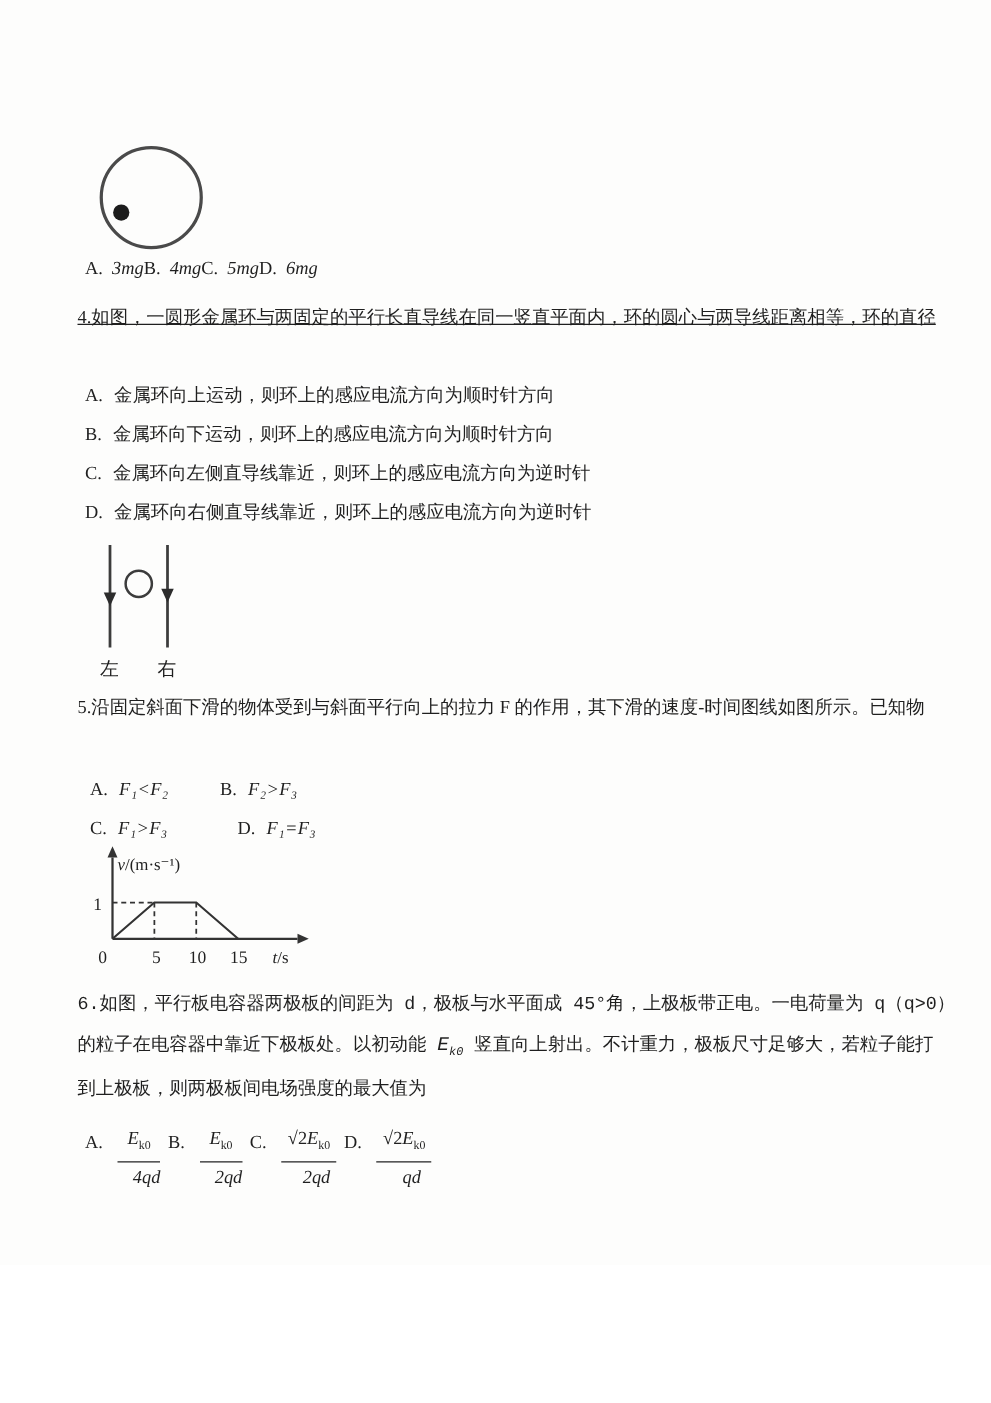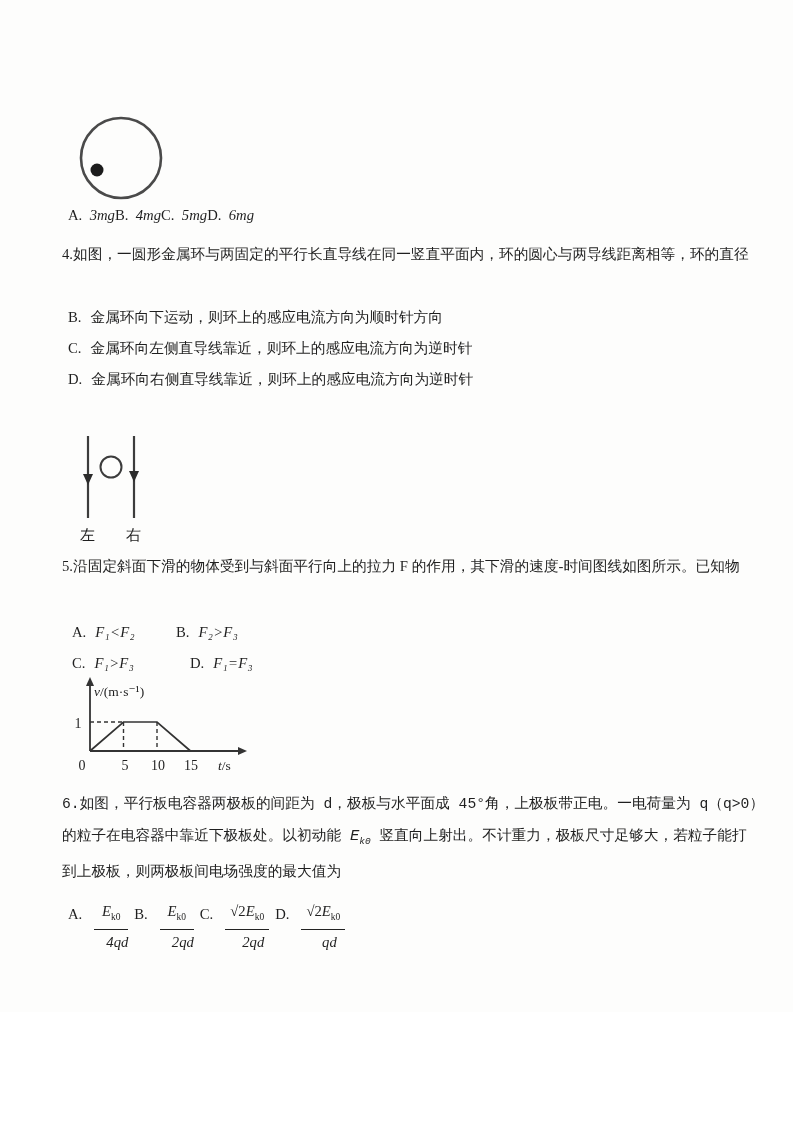--- a/index.html
+++ b/index.html
@@ -4,21 +4,21 @@
 <style>
   * { margin:0; padding:0; box-sizing:border-box; }
   html,body { background:#ffffff; }
   .page {
     position:relative; width:793px; height:1012px; margin:0 auto;
     background:#fdfdfc; color:#1f1f1f; overflow:hidden;
     font-family:"Liberation Serif","DejaVu Serif",serif; font-size:14.7px;
   }
   .abs { position:absolute; }
   .nowrap { white-space:nowrap; }
-  .qlines { line-height:43px; }
+  .qlines { line-height:43px;text-decoration:underline; }
   .qlines5 { line-height:34px; }
   .qlines6 { line-height:31.5px;font-family:Liberation Mono, monospace; }
   .optrow { line-height:31px; white-space:nowrap; }
   .optlabel { display:inline-block; margin-right:9px; }
   .ital { font-style:italic; }
   .mathv { font-style:italic; letter-spacing:0.3px; }
   sub { font-size:9.5px; }
   
   .q6opts { display:flex; align-items:center; }
   .q6item { display:flex; align-items:center; margin-right:4px; }
@@ -43,20 +43,21 @@
 
   <div class="abs nowrap" style="left:68px; top:203px; line-height:24px;">
     <span><span>A.</span>&nbsp;&nbsp;<span class="ital">3mg</span></span><span><span>B.</span>&nbsp;&nbsp;<span class="ital">4mg</span></span><span><span>C.</span>&nbsp;&nbsp;<span class="ital">5mg</span></span><span><span>D.</span>&nbsp;&nbsp;<span class="ital">6mg</span></span>
   </div>
 
   <div class="abs qlines" style="left:62px; top:233px; width:700px;">
     <div class="nowrap">4.如图，一圆形金属环与两固定的平行长直导线在同一竖直平面内，环的圆心与两导线距离相等，环的直径</div>
   </div>
 
   <div class="abs" style="left:68px; top:302px;">
+    <div class="optrow"><span class="optlabel">A.</span><span>金属环向上运动，则环上的感应电流方向为顺时针方向</span></div>
     <div class="optrow"><span class="optlabel">B.</span><span>金属环向下运动，则环上的感应电流方向为顺时针方向</span></div>
     <div class="optrow"><span class="optlabel">C.</span><span>金属环向左侧直导线靠近，则环上的感应电流方向为逆时针</span></div>
     <div class="optrow"><span class="optlabel">D.</span><span>金属环向右侧直导线靠近，则环上的感应电流方向为逆时针</span></div>
   </div>
 
   <svg class="abs" style="left:70px; top:428px;" width="130" height="118" viewBox="0 0 130 118">
     <line x1="18" y1="8" x2="18" y2="90" stroke="#3c3c3c" stroke-width="2.2"></line>
     <line x1="64" y1="8" x2="64" y2="90" stroke="#3c3c3c" stroke-width="2.2"></line>
     <polygon points="13,46 23,46 18,57" fill="#2c2c2c"></polygon>
     <polygon points="59,43 69,43 64,54" fill="#2c2c2c"></polygon>

